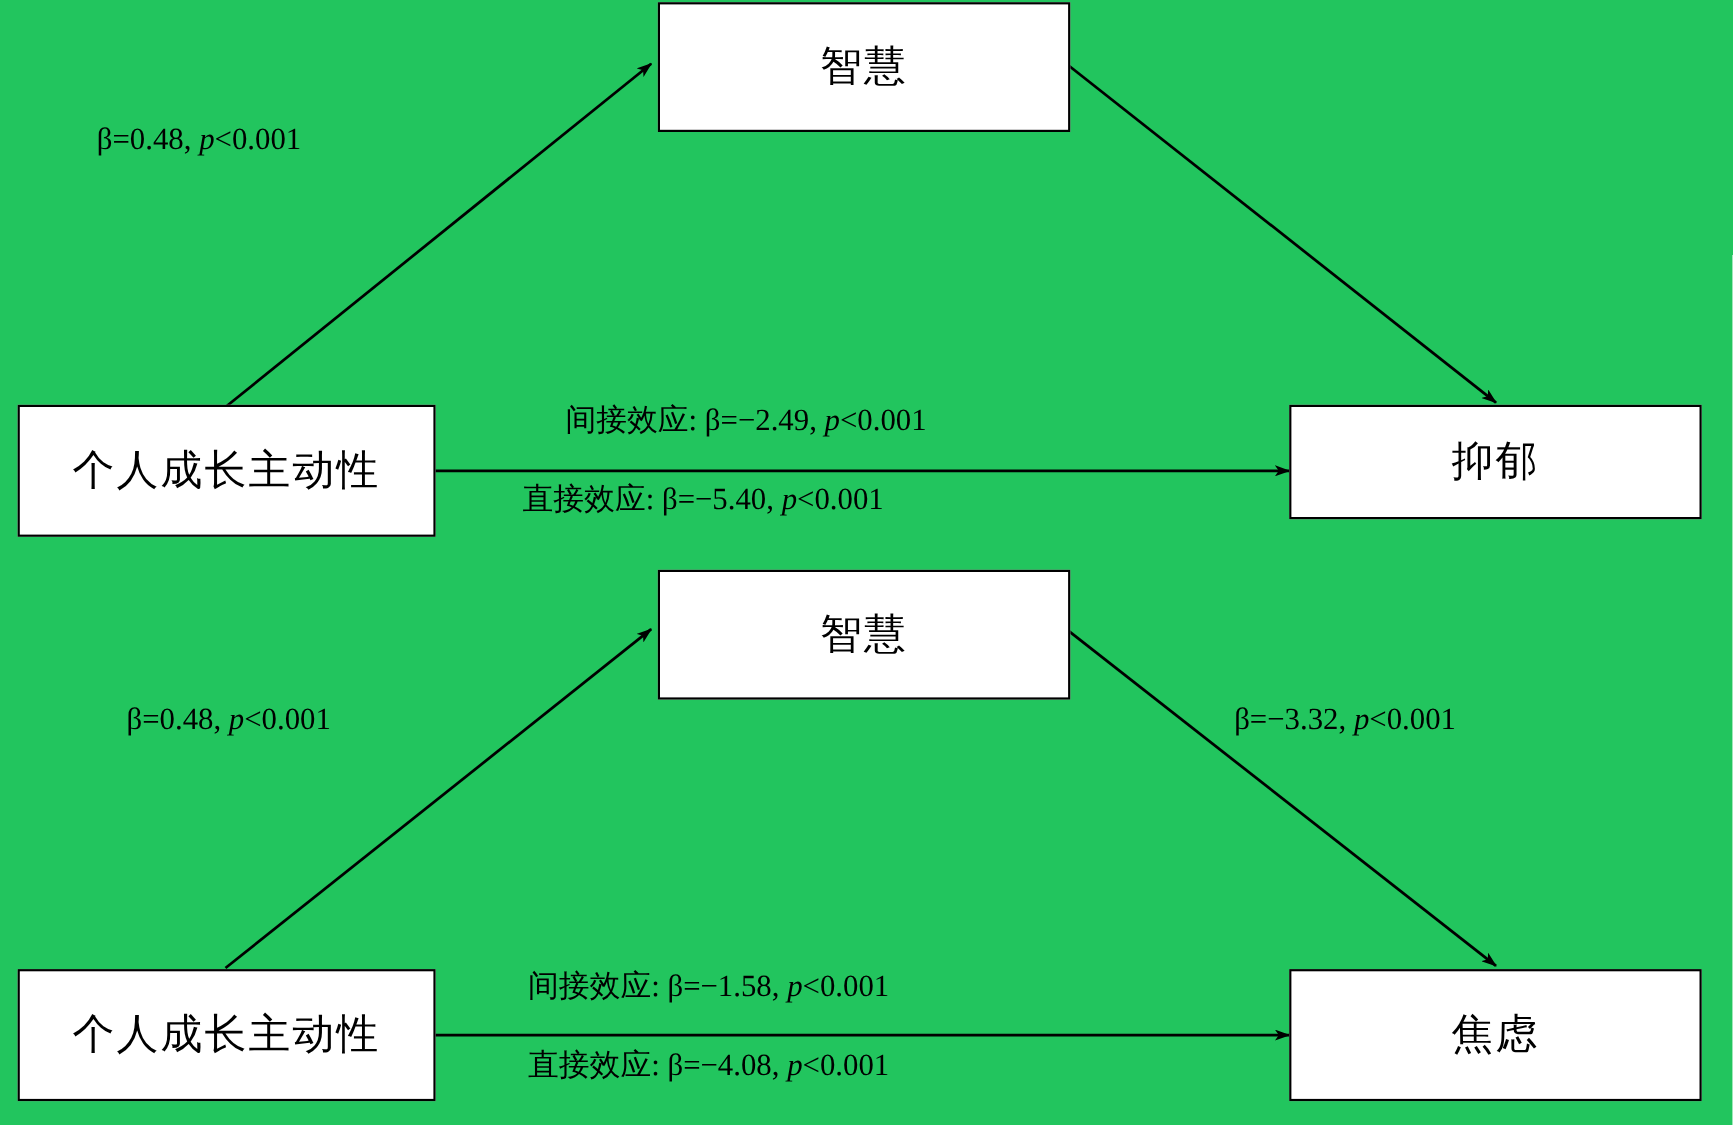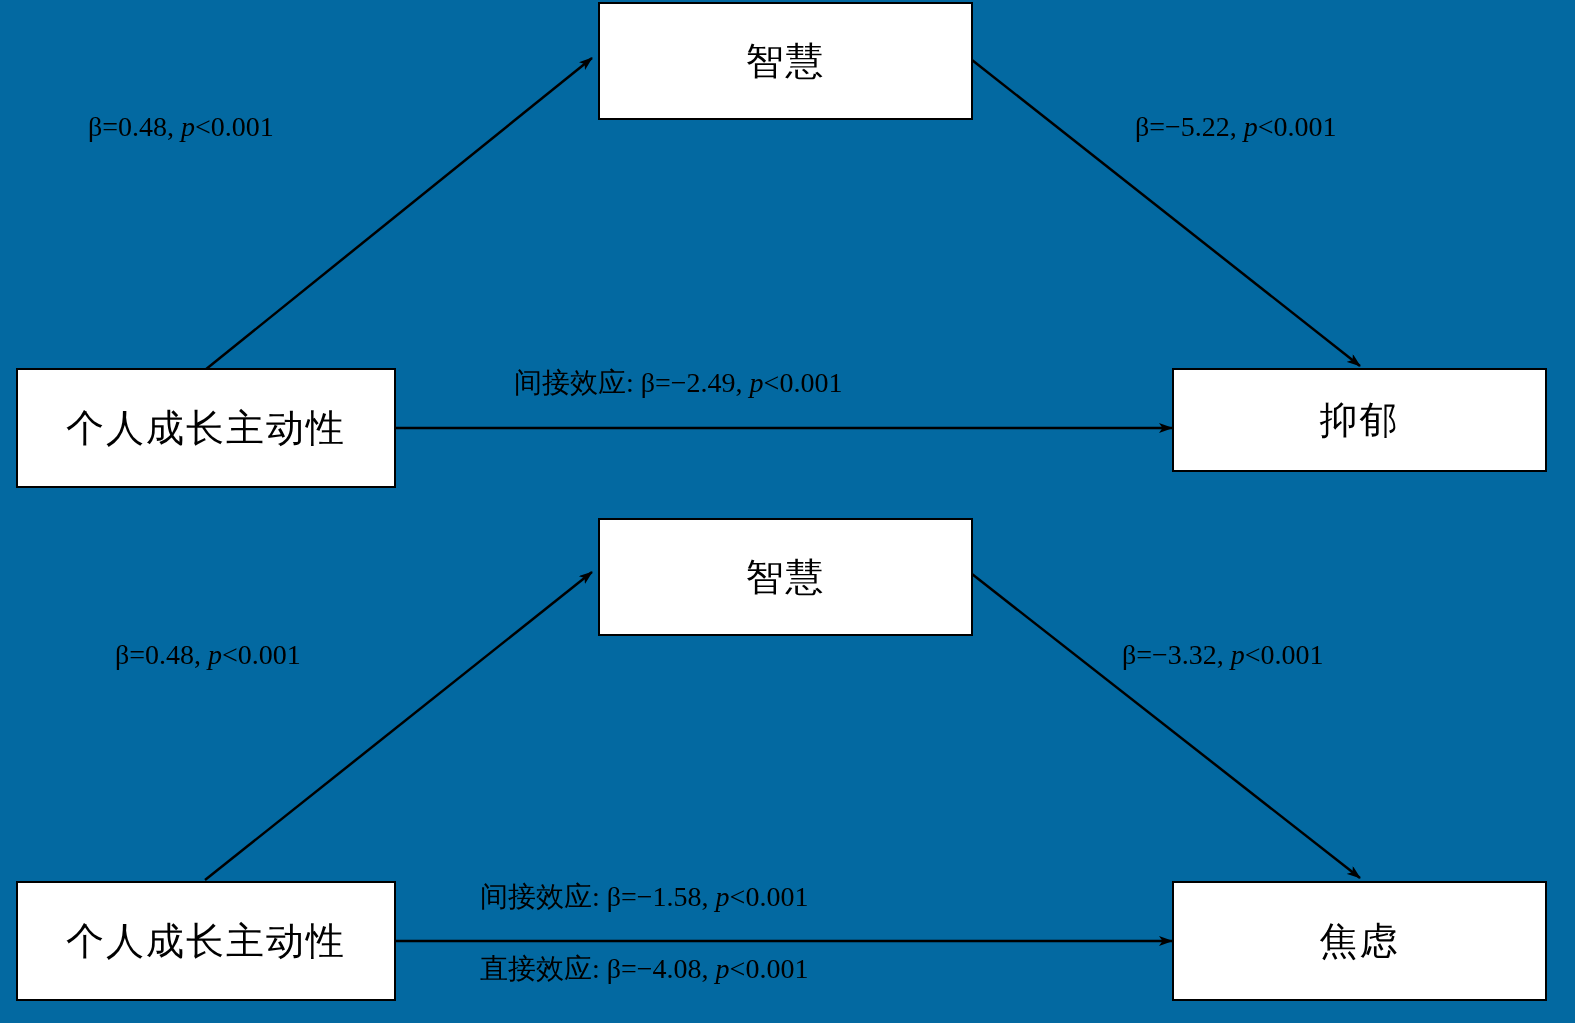--- a/index.html
+++ b/index.html
@@ -8,21 +8,21 @@
     background: #ffffff;
   }
   body {
     font-family: "Liberation Serif", "DejaVu Serif", serif;
     color: #000000;
   }
   #canvas {
     position: relative;
     width: 1575px;
     height: 1023px;
-    background: #0369a1;
+    background: #22c55e;
     overflow: hidden;
   }
   .node-box {
     position: absolute;
     border: 2px solid #000000;
     background: #ffffff;
     display: flex;
     align-items: center;
     justify-content: center;
     box-sizing: border-box;
@@ -83,28 +83,28 @@
   </div>
 
   <div class="node-box" style="left:1172px; top:368px; width:375px; height:104px;">
     <span>抑郁</span>
   </div>
 
   <div class="edge-label" style="left:88px; top:112px;">
     <span>β=0.48, </span><span class="it">p</span><span>&lt;0.001</span>
   </div>
 
-  <div class="edge-label" style="left:1135px; top:112px;">
-    <span>β=−5.22, </span><span class="it">p</span><span>&lt;0.001</span>
-  </div>
 
   <div class="edge-label" style="left:475px; top:368px;margin-left:39px;">
     <span>间接效应: β=−2.49, </span><span class="it">p</span><span>&lt;0.001</span>
   </div>
 
+  <div class="edge-label" style="left:475px; top:440px;">
+    <span>直接效应: β=−5.40, </span><span class="it">p</span><span>&lt;0.001</span>
+  </div>
 
   <div class="node-box" style="left:598px; top:518px; width:375px; height:118px;">
     <span>智慧</span>
   </div>
 
   <div class="node-box" style="left:16px; top:881px; width:380px; height:120px;">
     <span>个人成长主动性</span>
   </div>
 
   <div class="node-box" style="left:1172px; top:881px; width:375px; height:120px;">

